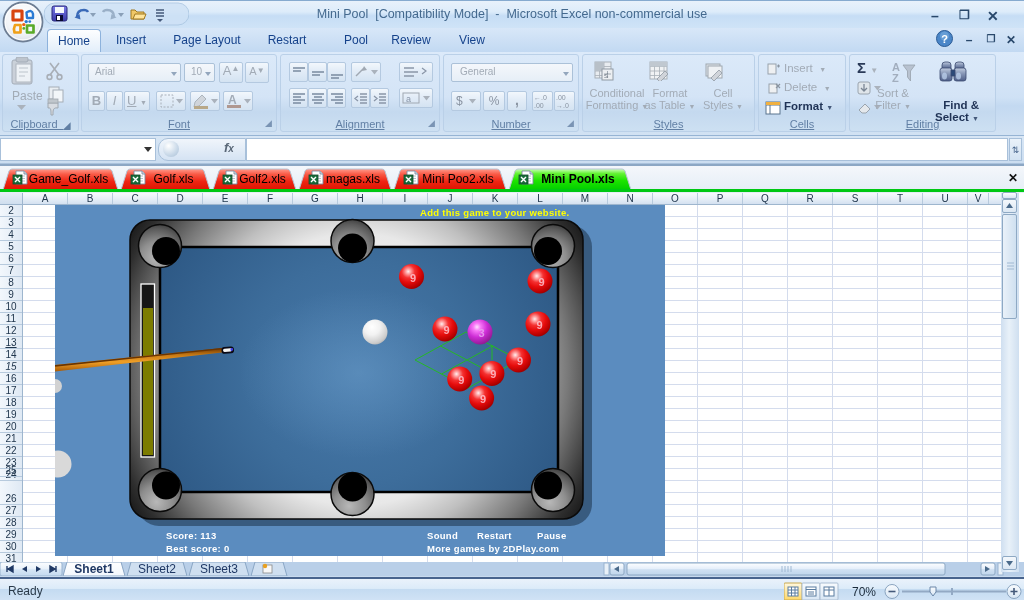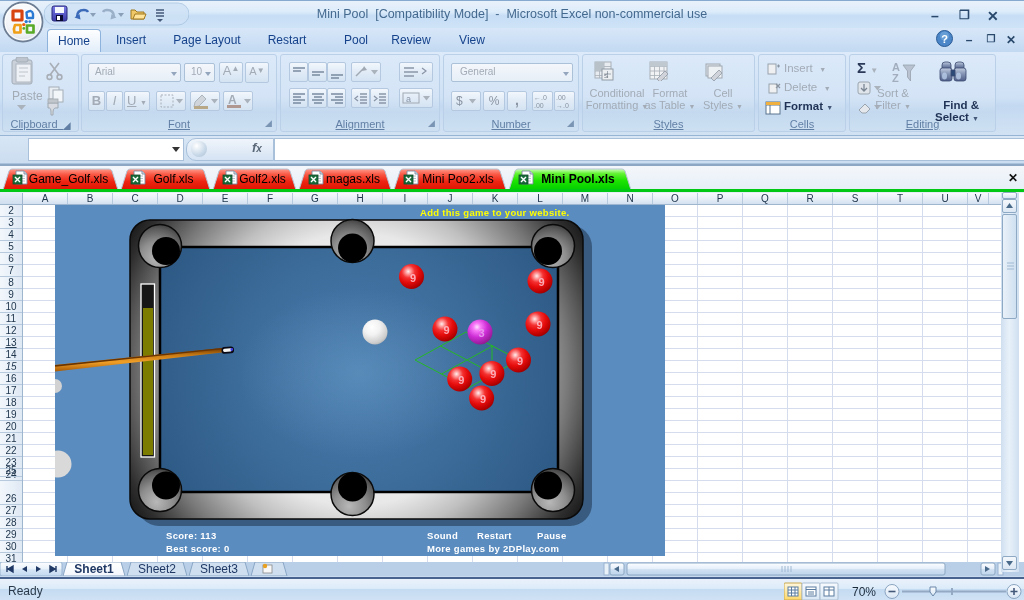--- a/index.html
+++ b/index.html
@@ -41,21 +41,21 @@
 .combo .arr { right:3px; top:8px; }
 .btn { position:absolute; border:1px solid #b4c9e0; border-radius:2px; overflow:hidden;
   background:linear-gradient(#f2f7fc,#e2ecf7 45%,#d4e3f2); }
 svg { display:block; }
 .icb { width:19px; height:20px; }
 .icb svg { margin:1px auto; }
 
 
 #fbar { left:0; top:136px; width:1024px; height:28px;
   background:linear-gradient(#d8e6f5,#cbddf0); border-bottom:1px solid #aac2dc; }
-#fbar > div { position:absolute;margin-left:28px; }
+#fbar > div { position:absolute; }
 #namebox { left:0px; top:2px; width:156px; height:23px; background:#fff; border:1px solid #a8c0da; }
 #nbarr { left:144px; top:11px; width:0; height:0; border-left:4px solid transparent;
   border-right:4px solid transparent; border-top:5px solid #333; }
 #fxpill { left:158px; top:2px; width:88px; height:23px; background:linear-gradient(#f0f5fb,#d5e3f3);
   border:1px solid #a8c0da; border-radius:10px 0 0 10px; }
 #fxball { left:163px; top:5px; width:16px; height:16px; border-radius:50%;
   background:radial-gradient(circle at 35% 30%, #ffffff, #c8d8e8 60%, #a8bed4); }
 #fxsym { left:224px; top:4px; font-size:13px; font-style:italic; font-weight:bold; color:#5a6878; }
 #fxfield { left:246px; top:2px; width:762px; height:23px; background:#fff; border:1px solid #a8c0da; }
 #fbtn { left:1009px; top:2px; width:13px; height:23px; background:linear-gradient(#eaf2fa,#d2e2f2);

